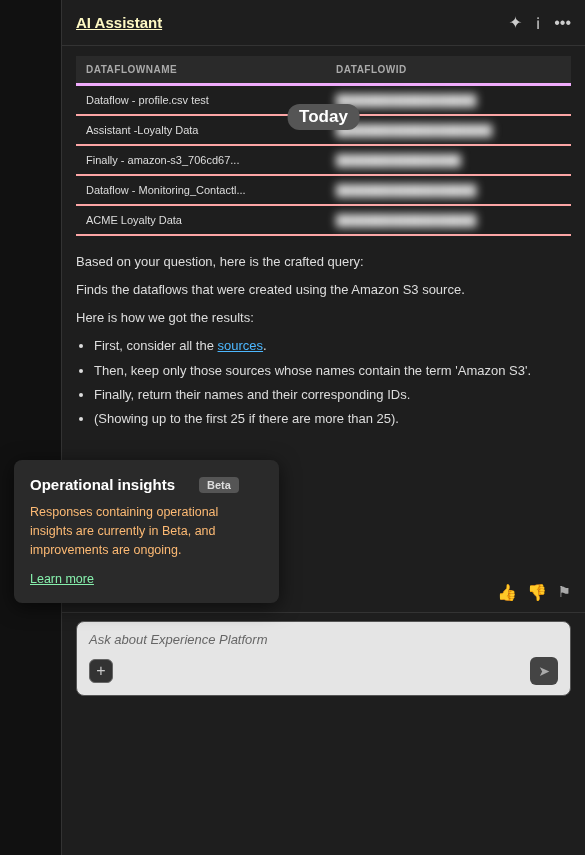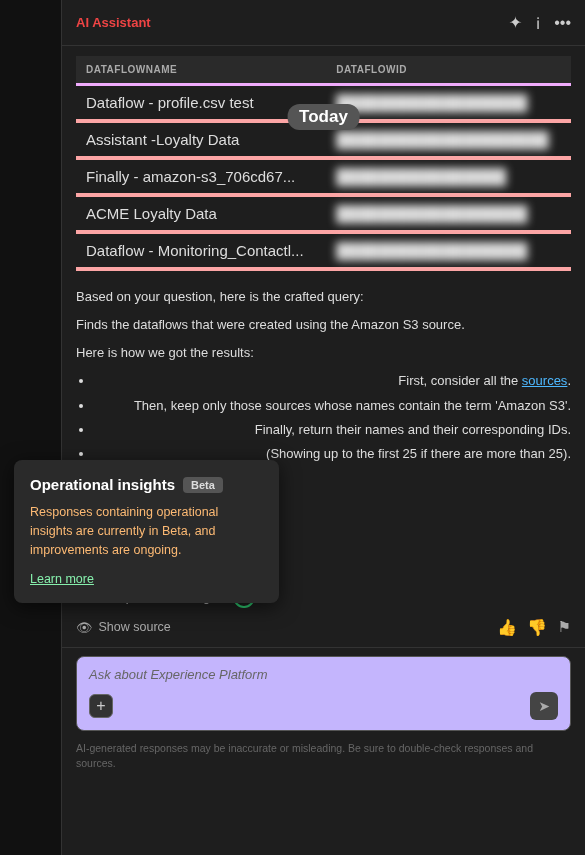--- a/index.html
+++ b/index.html
@@ -35,23 +35,24 @@
     .header {
       display: flex;
       align-items: center;
       justify-content: space-between;
       padding: 8px 14px;
       border-bottom: 1px solid #333;
       background: #1e1e1e;
       height: 46px;
     }
     .header-title {
-      font-size: 13px;
+      font-size: 15px;
       font-weight: 600;
-      color: #ef4444;
+      color: #fef9c3;
+      text-decoration: underline;
     }
     .header-icons {
       display: flex;
       gap: 14px;
       align-items: center;
     }
     .header-icon {
       color: #ccc;
       font-size: 16px;
       cursor: pointer;
@@ -79,23 +80,23 @@
       color: #aaa;
       padding: 8px 10px;
       text-align: left;
       font-weight: 600;
       font-size: 10px;
       letter-spacing: 0.5px;
       border-bottom: 3px solid #f0abfc;
     }
     .data-table td {
       padding: 8px 10px;
-      border-bottom: 4px solid #fca5a5;
+      border-bottom: 2px solid #fca5a5;
       color: #ddd;
-      font-size: 15px;
+      font-size: 11px;
     }
     .blurred-text {
       filter: blur(4px);
       color: #888;
       user-select: none;
     }
 
     
     .today-badge {
       background: #555;
@@ -120,21 +121,20 @@
     }
     .response-text p {
       margin-bottom: 8px;
     }
     .response-text ul {
       margin-left: 18px;
       margin-bottom: 6px;
     }
     .response-text li {
       margin-bottom: 4px;
-      text-align: right;
     }
     .link-text {
       color: #4db8ff;
       text-decoration: underline;
       cursor: pointer;
     }
 
     
     .popover {
       position: absolute;
@@ -143,21 +143,21 @@
       width: 265px;
       background: #2a2a2a;
       border-radius: 8px;
       padding: 16px;
       box-shadow: 0 4px 20px rgba(0,0,0,0.6);
       z-index: 20;
     }
     .popover-header {
       display: flex;
       align-items: center;
-      gap: 8px;
+      gap: 24px;
       margin-bottom: 10px;
     }
     .popover-title {
       font-size: 15px;
       font-weight: 700;
       color: #fff;
     }
     .beta-badge {
       background: #555;
       color: #ddd;
@@ -242,21 +242,21 @@
     }
 
     
     .input-area {
       padding: 8px 14px 4px 14px;
       border-top: 1px solid #333;
     }
     .input-box {
       border: 1px solid #555;
       border-radius: 8px;
-      background: #c4b5fd;
+      background: #e5e5e5;
       padding: 10px 12px;
       min-height: 60px;
       display: flex;
       flex-direction: column;
       justify-content: space-between;
     }
     .input-placeholder {
       font-size: 13px;
       color: #666;
       font-style: italic;
@@ -336,25 +336,25 @@
             </tr>
             <tr>
               <td>Assistant -Loyalty Data</td>
               <td class="blurred-text">████████████████████</td>
             </tr>
             <tr>
               <td>Finally - amazon-s3_706cd67...</td>
               <td class="blurred-text">████████████████</td>
             </tr>
             <tr>
-              <td>ACME Loyalty Data</td>
+              <td>Dataflow - Monitoring_Contactl...</td>
               <td class="blurred-text">██████████████████</td>
             </tr>
             <tr>
-              <td>Dataflow - Monitoring_Contactl...</td>
+              <td>ACME Loyalty Data</td>
               <td class="blurred-text">██████████████████</td>
             </tr>
           </tbody>
       </table>
     </div>
 
     <div class="response-text">
       <p>Based on your question, here is the crafted query:</p>
       <p>Finds the dataflows that were created using the Amazon S3 source.</p>
       <p>Here is how we got the results:</p>
@@ -404,21 +404,20 @@
           <button class="add-btn">
             <span>+</span>
           </button>
           <button class="send-btn">
             <span>➤</span>
           </button>
         </div>
       </div>
     </div>
 
-    <div class="disclaimer">AI-generated responses may be inaccurate or misleading. Be sure to double-check responses and sources.</div>
 
   </div>
 </div>
 
 <div class="popover">
   <div class="popover-header">
     <span class="popover-title">Operational insights</span>
     <span class="beta-badge">Beta</span>
   </div>
   <div class="popover-body">Responses containing operational insights are currently in Beta, and improvements are ongoing.</div>

